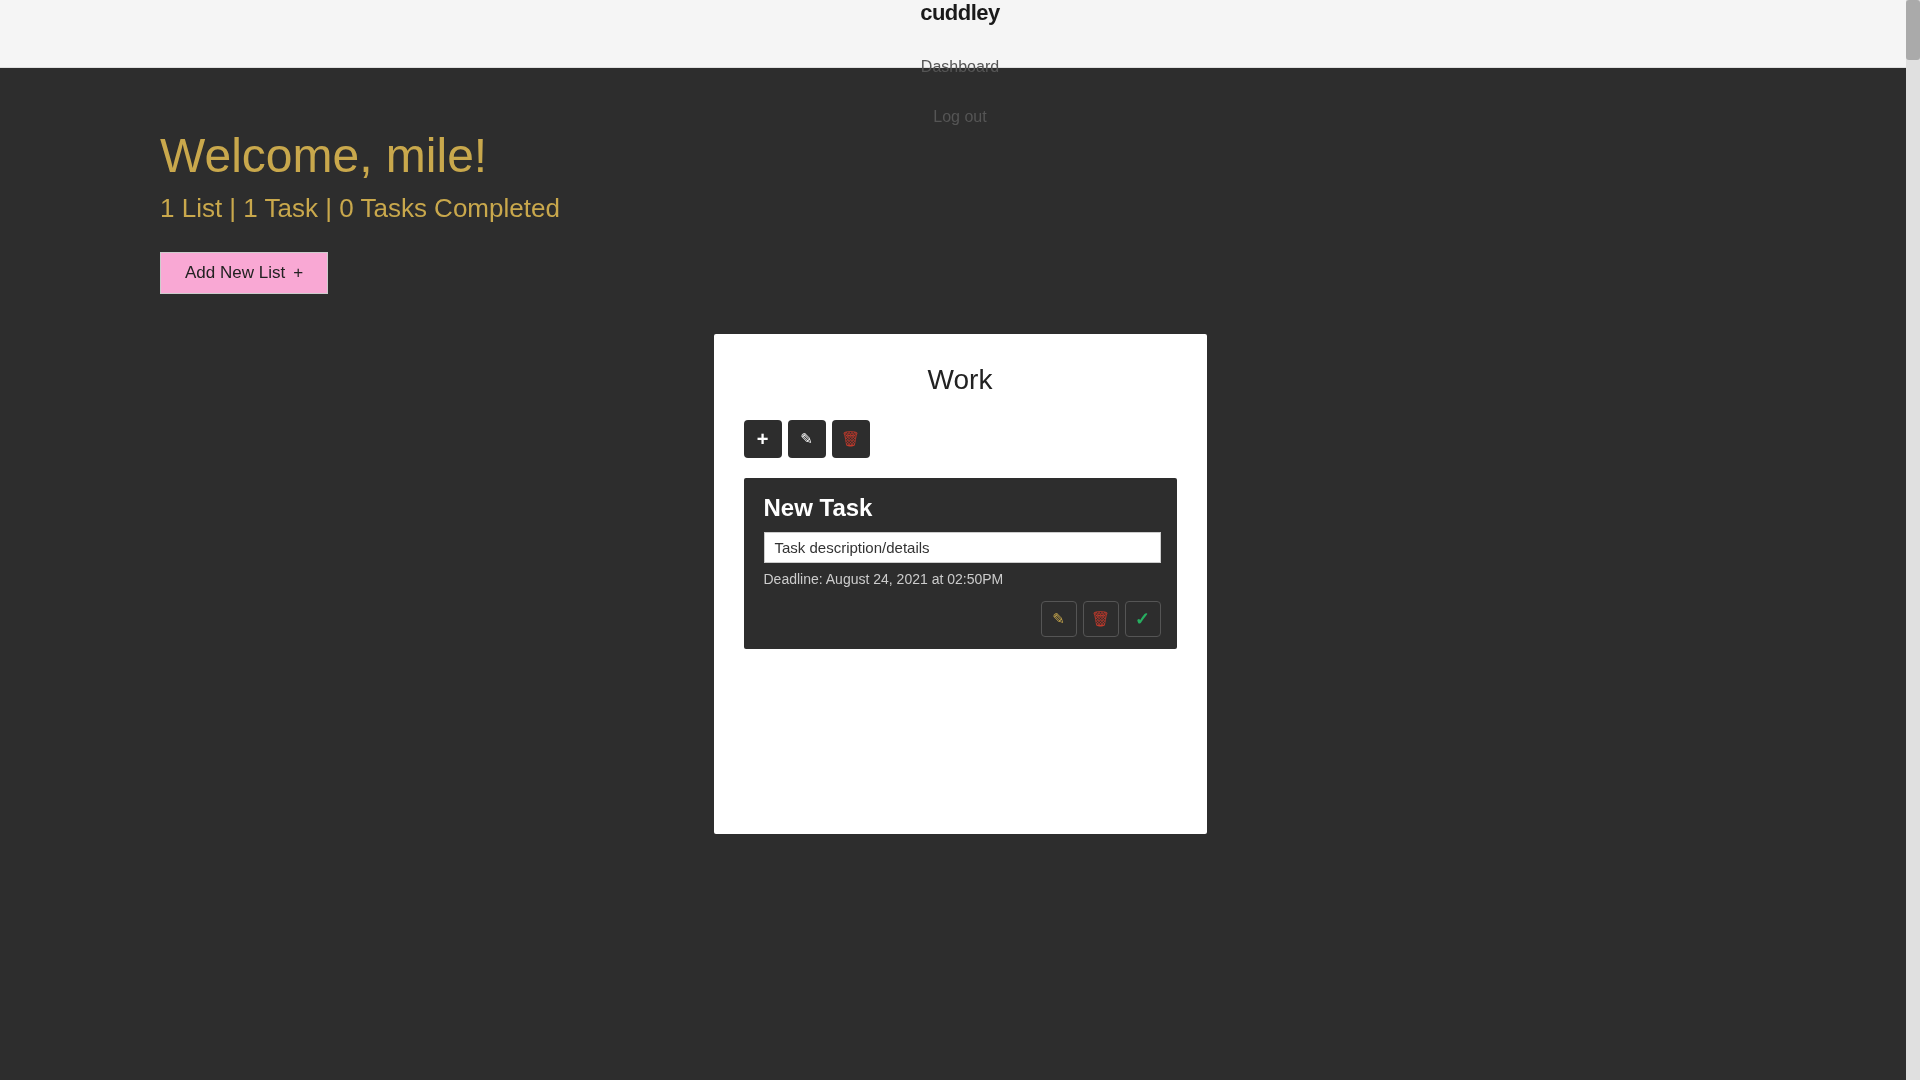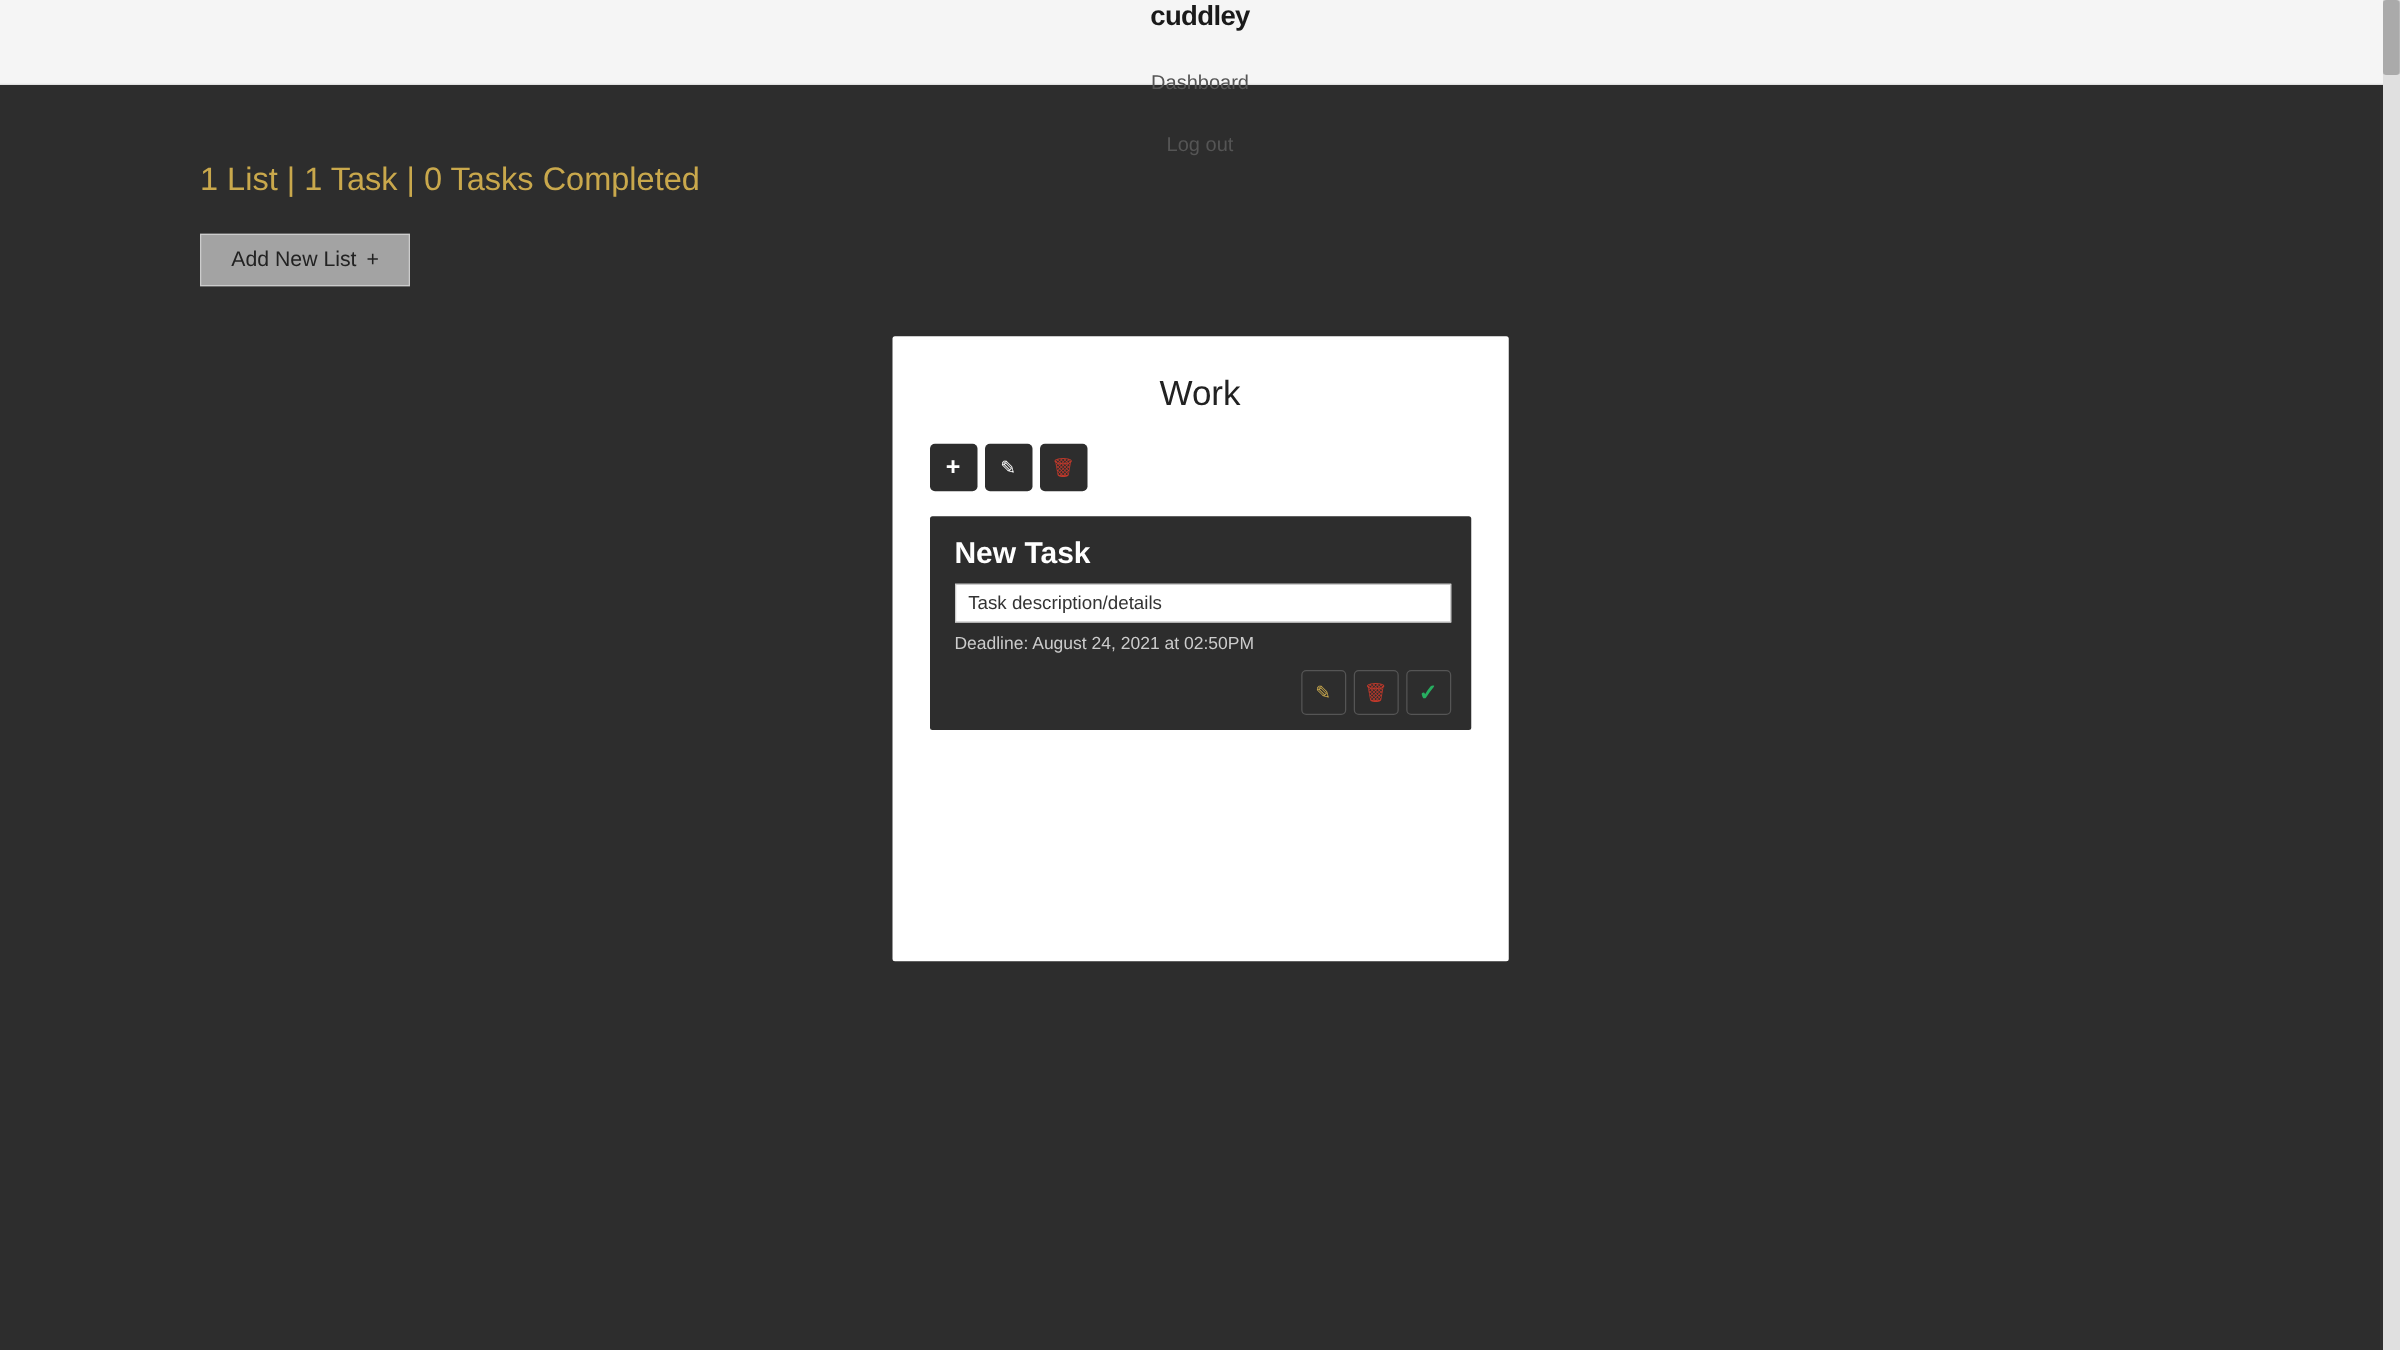--- a/index.html
+++ b/index.html
@@ -50,21 +50,21 @@
     }
 
     .stats-line {
       font-size: 26px;
       color: #c9a84c;
       font-weight: 400;
       margin-bottom: 28px;
     }
 
     .add-list-btn {
-      background-color: #a3a3a3;
+      background-color: #f9a8d4;
       border: 1px solid #ccc;
       padding: 10px 24px;
       font-size: 17px;
       cursor: pointer;
       color: #222;
       display: inline-flex;
       align-items: center;
       gap: 8px;
       margin-bottom: 40px;
     }
@@ -188,20 +188,21 @@
 <body>
 
 <nav class="navbar">
   <span class="navbar-brand">cuddley</span>
   <a class="navbar-link">Dashboard</a>
   <a class="navbar-link">Log out</a>
 </nav>
 
 <div class="main-content">
 
+  <h1 class="welcome-heading">Welcome, mile!</h1>
   <p class="stats-line">1 List | 1 Task | 0 Tasks Completed</p>
 
   <button class="add-list-btn">
     <span>Add New List</span>
     <span>+</span>
   </button>
 
   
   <div class="lists-area">
 

